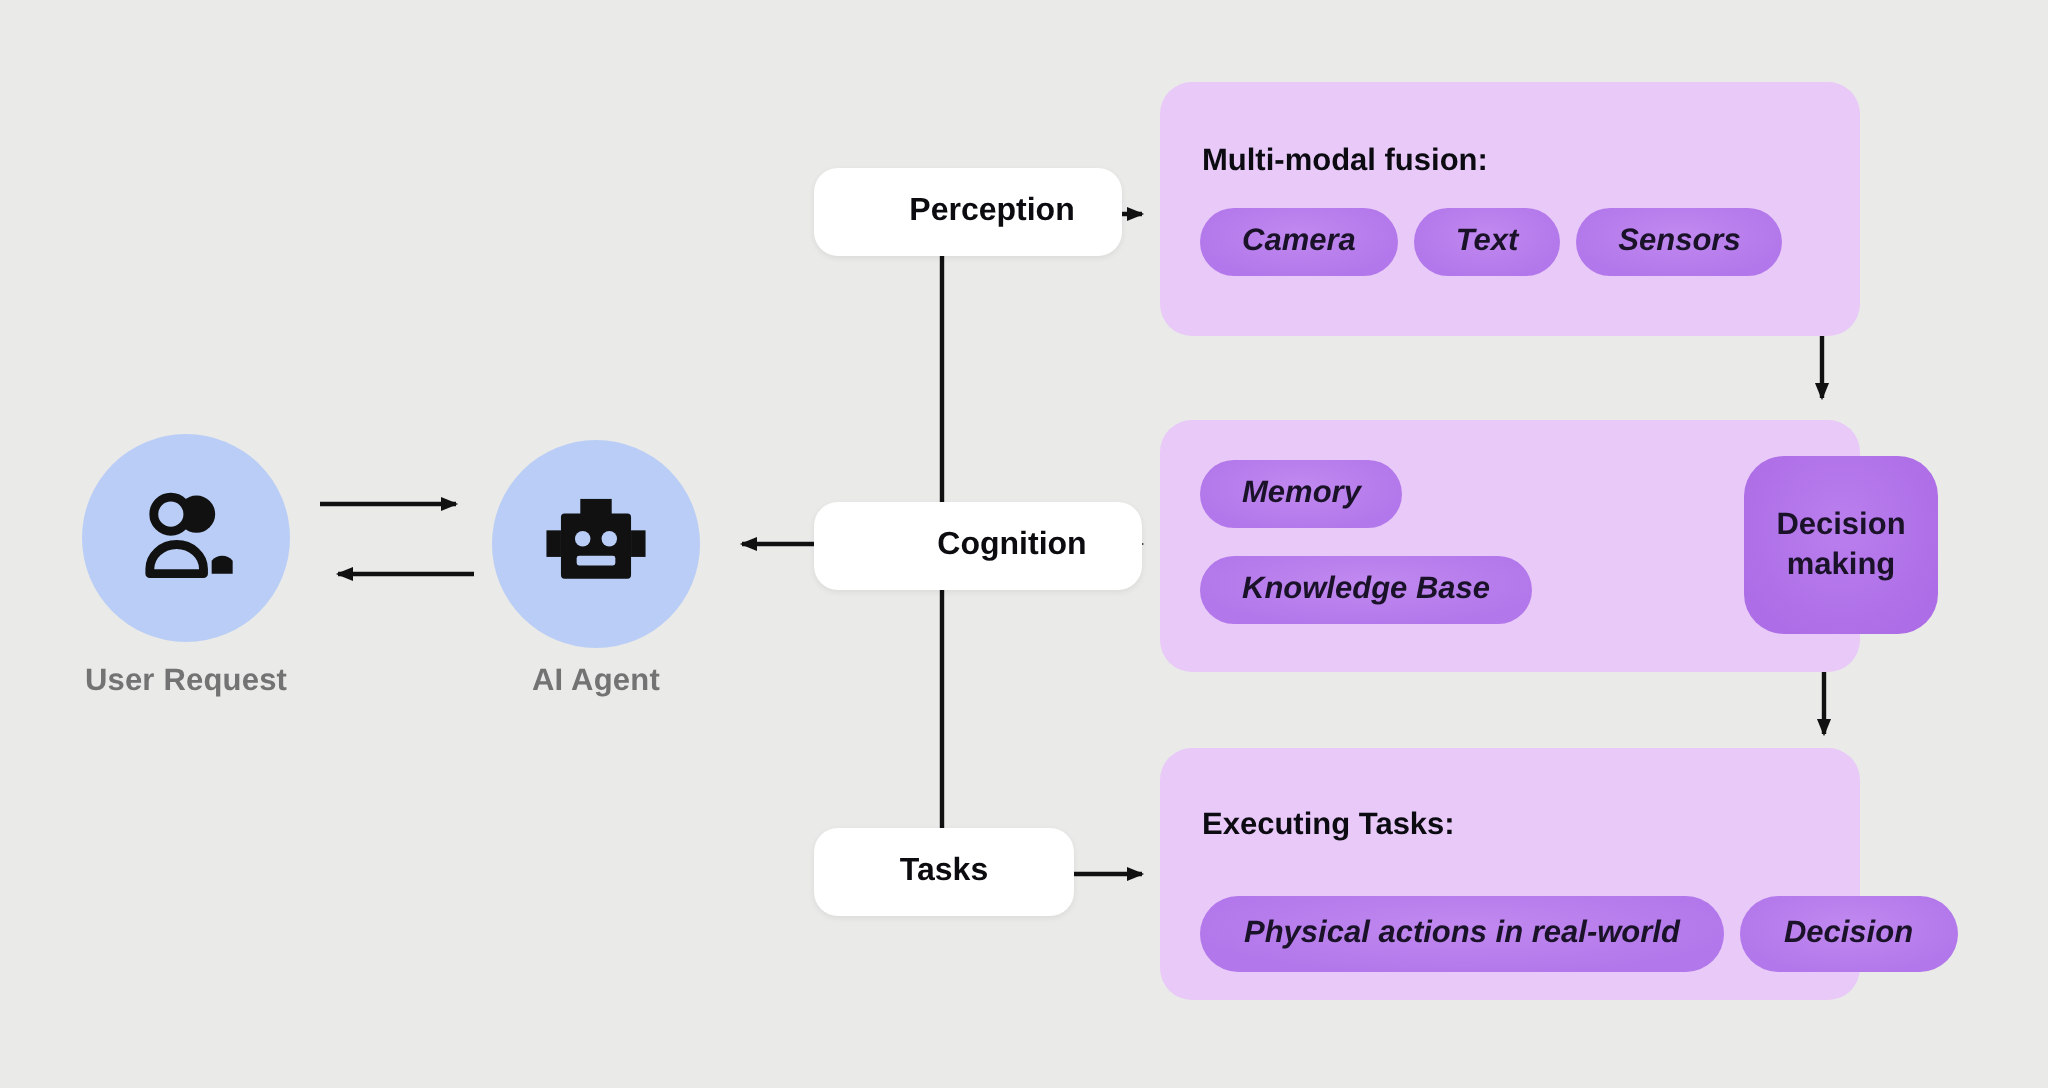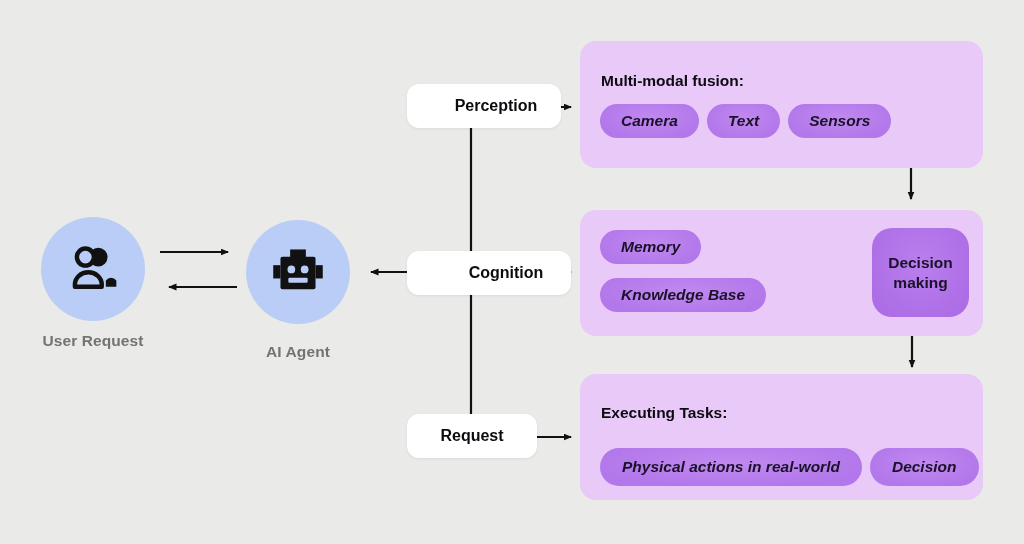--- a/index.html
+++ b/index.html
@@ -15,36 +15,36 @@
     position:absolute;width:104px;height:104px;border-radius:50%;
     background:#b9cdf6;display:flex;align-items:center;justify-content:center;
   }
   .circle-user{left:41px;top:217px;}
   .circle-agent{left:246px;top:220px;}
   .node-label{
     position:absolute;text-align:center;font-weight:bold;font-size:15.5px;
     letter-spacing:.1px;color:#737373;
   }
   .label-user{left:13px;top:332px;width:160px;}
-  .label-agent{left:227px;top:332px;width:142px;margin-top:11px;}
+  .label-agent{left:227px;top:332px;width:142px;}
 
   
   .stage-box{
     position:absolute;left:407px;width:130px;height:44px;background:#ffffff;
     border-radius:12px;display:flex;align-items:center;justify-content:center;
     font-weight:bold;font-size:16px;color:#0c0c10;
     box-shadow:0 1px 3px rgba(0,0,0,0.07);
   }
   .stage-perception{top:84px;padding-left:24px;}
   .stage-cognition{top:251px;padding-left:34px;}
   .stage-action{top:414px;}
 
   
   .panel{
-    position:absolute;left:580px;width:403px;background:#e8c9f8;
+    position:absolute;left:580px;width:350px;background:#e8c9f8;
     border-radius:16px;
   }
   .panel-perception{top:41px;height:127px;}
   .panel-cognition{top:210px;height:126px;}
   .panel-action{top:374px;height:126px;}
   .panel-title{
     position:absolute;left:21px;font-weight:bold;font-size:15.5px;color:#0d0b12;
   }
   .panel-perception .panel-title{top:31px;}
   .panel-action .panel-title{top:30px;}
@@ -128,21 +128,21 @@
         <circle cx="18.5" cy="23.5" r="3.2" fill="#b9cdf6"></circle>
         <circle cx="29.5" cy="23.5" r="3.2" fill="#b9cdf6"></circle>
         <rect x="16" y="30.5" width="16" height="4" rx="1" fill="#b9cdf6"></rect>
       </svg>
     </span>
   </div>
   <div class="node-label label-agent">AI Agent</div>
 
   <div class="stage-box stage-perception">Perception</div>
   <div class="stage-box stage-cognition">Cognition</div>
-  <div class="stage-box stage-action">Request</div>
+  <div class="stage-box stage-action">Tasks</div>
 
   <div class="panel panel-perception">
     <div class="panel-title">Multi-modal fusion:</div>
     <div class="pill-row">
       <span class="pill">Camera</span>
       <span class="pill">Text</span>
       <span class="pill">Sensors</span>
     </div>
   </div>
 

